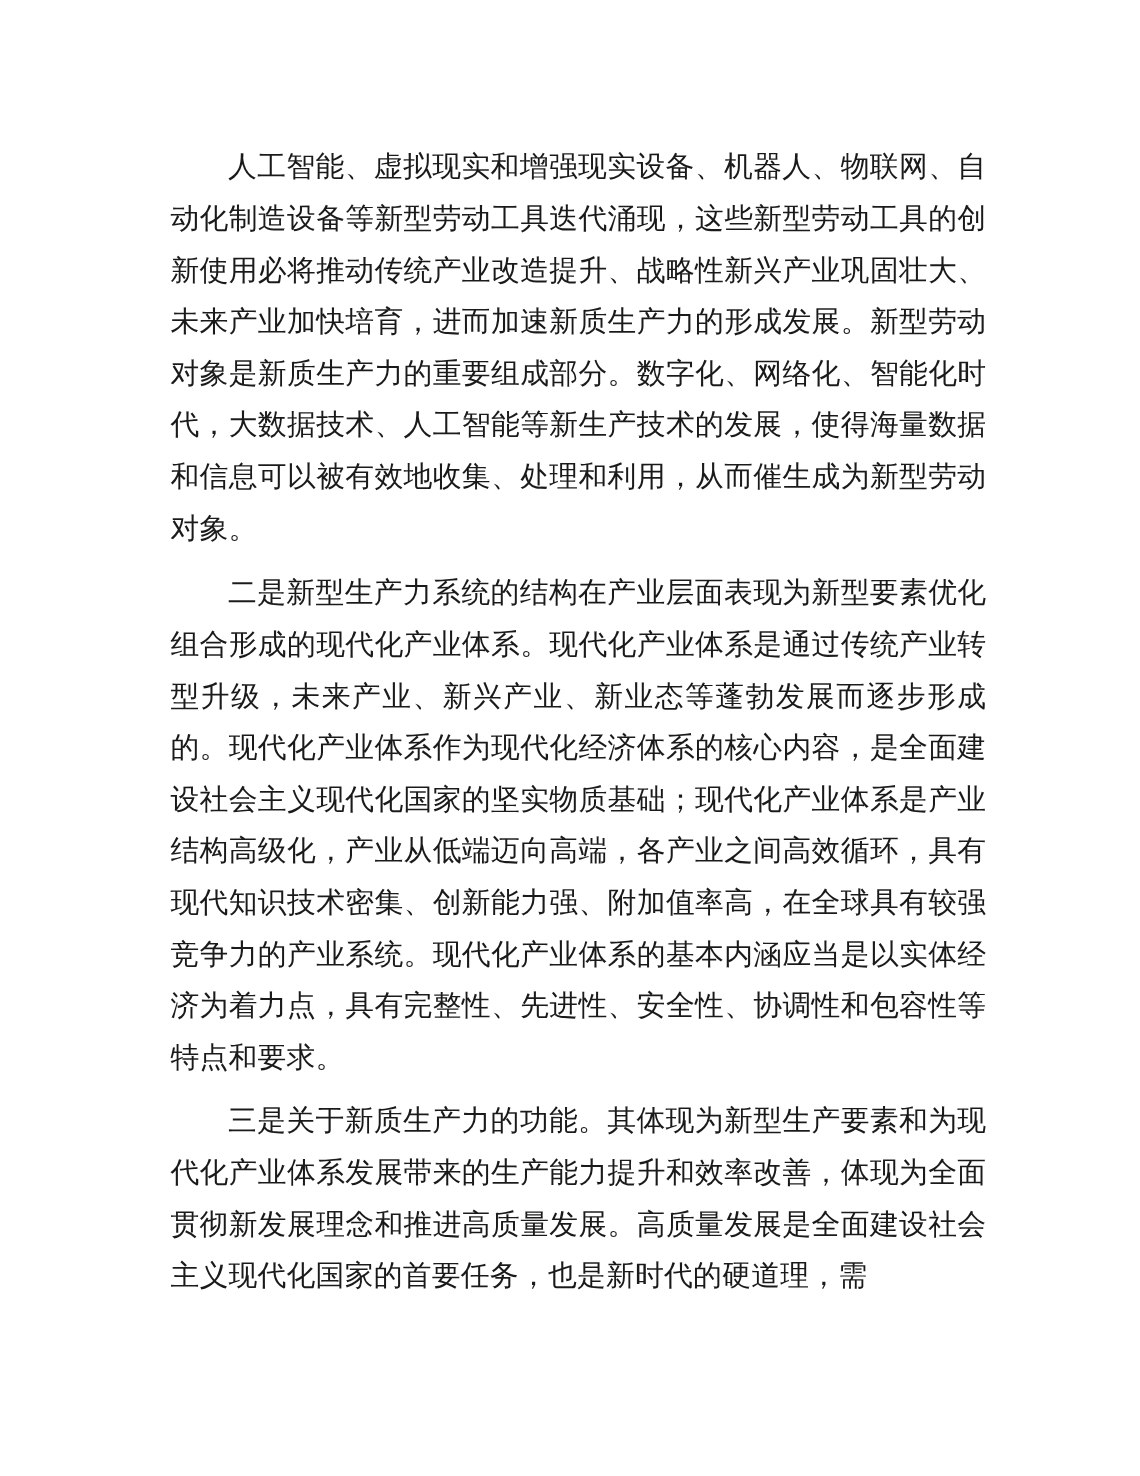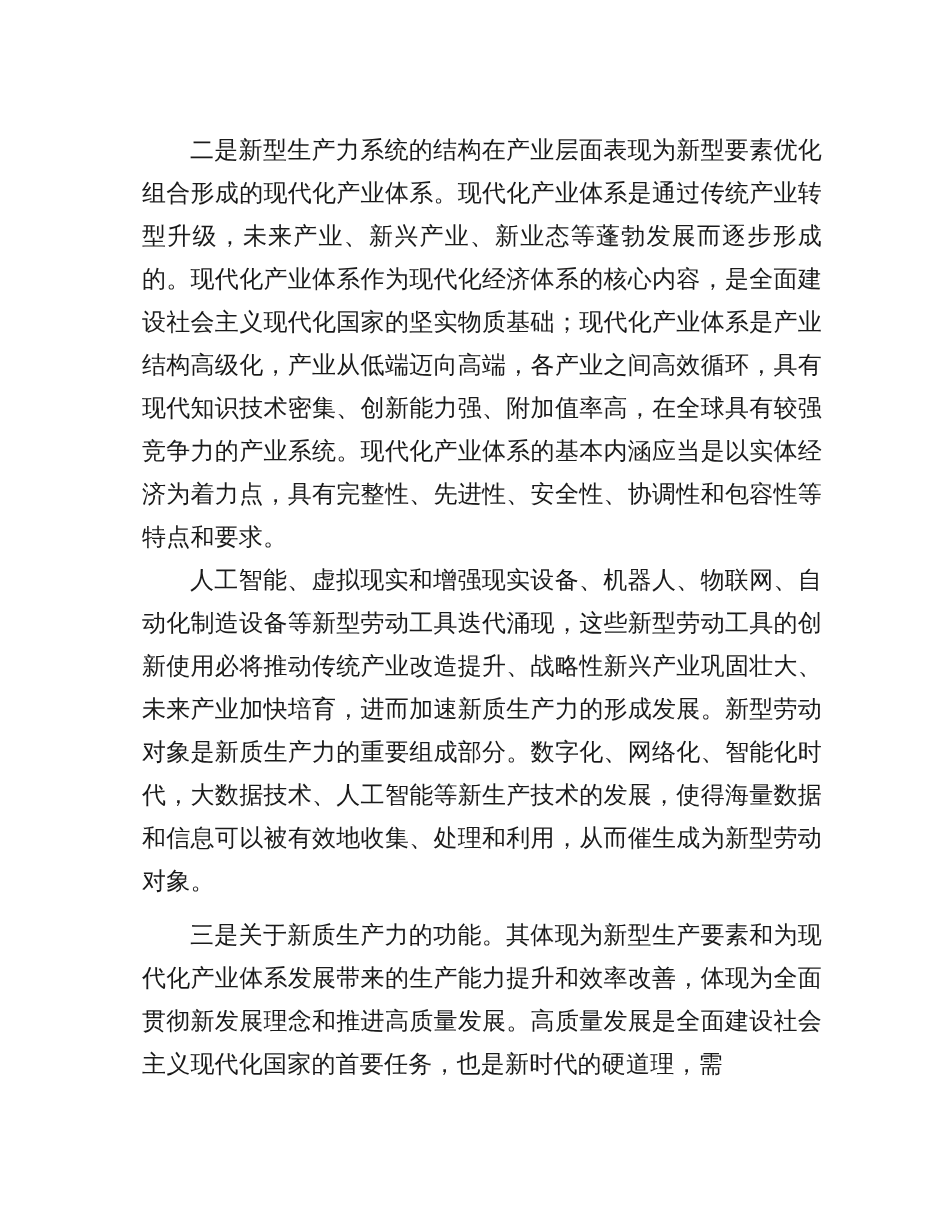--- a/index.html
+++ b/index.html
@@ -31,16 +31,16 @@
     letter-spacing: 0.2px;
     word-break: break-all;
   }
   .gap-1 { margin-top: 11px; }
   .gap-2 { margin-top: 11px; font-family: Liberation Serif, serif; }
 </style>
 </head>
 <body>
 
 <div class="page">
+  <p class="para">人工智能、虚拟现实和增强现实设备、机器人、物联网、自动化制造设备等新型劳动工具迭代涌现，这些新型劳动工具的创新使用必将推动传统产业改造提升、战略性新兴产业巩固壮大、未来产业加快培育，进而加速新质生产力的形成发展。新型劳动对象是新质生产力的重要组成部分。数字化、网络化、智能化时代，大数据技术、人工智能等新生产技术的发展，使得海量数据和信息可以被有效地收集、处理和利用，从而催生成为新型劳动对象。</p>
   <p class="para gap-1">二是新型生产力系统的结构在产业层面表现为新型要素优化组合形成的现代化产业体系。现代化产业体系是通过传统产业转型升级，未来产业、新兴产业、新业态等蓬勃发展而逐步形成的。现代化产业体系作为现代化经济体系的核心内容，是全面建设社会主义现代化国家的坚实物质基础；现代化产业体系是产业结构高级化，产业从低端迈向高端，各产业之间高效循环，具有现代知识技术密集、创新能力强、附加值率高，在全球具有较强竞争力的产业系统。现代化产业体系的基本内涵应当是以实体经济为着力点，具有完整性、先进性、安全性、协调性和包容性等特点和要求。</p>
-  <p class="para">人工智能、虚拟现实和增强现实设备、机器人、物联网、自动化制造设备等新型劳动工具迭代涌现，这些新型劳动工具的创新使用必将推动传统产业改造提升、战略性新兴产业巩固壮大、未来产业加快培育，进而加速新质生产力的形成发展。新型劳动对象是新质生产力的重要组成部分。数字化、网络化、智能化时代，大数据技术、人工智能等新生产技术的发展，使得海量数据和信息可以被有效地收集、处理和利用，从而催生成为新型劳动对象。</p>
   <p class="para gap-2">三是关于新质生产力的功能。其体现为新型生产要素和为现代化产业体系发展带来的生产能力提升和效率改善，体现为全面贯彻新发展理念和推进高质量发展。高质量发展是全面建设社会主义现代化国家的首要任务，也是新时代的硬道理，需</p>
 </div>
 
 </body></html>

